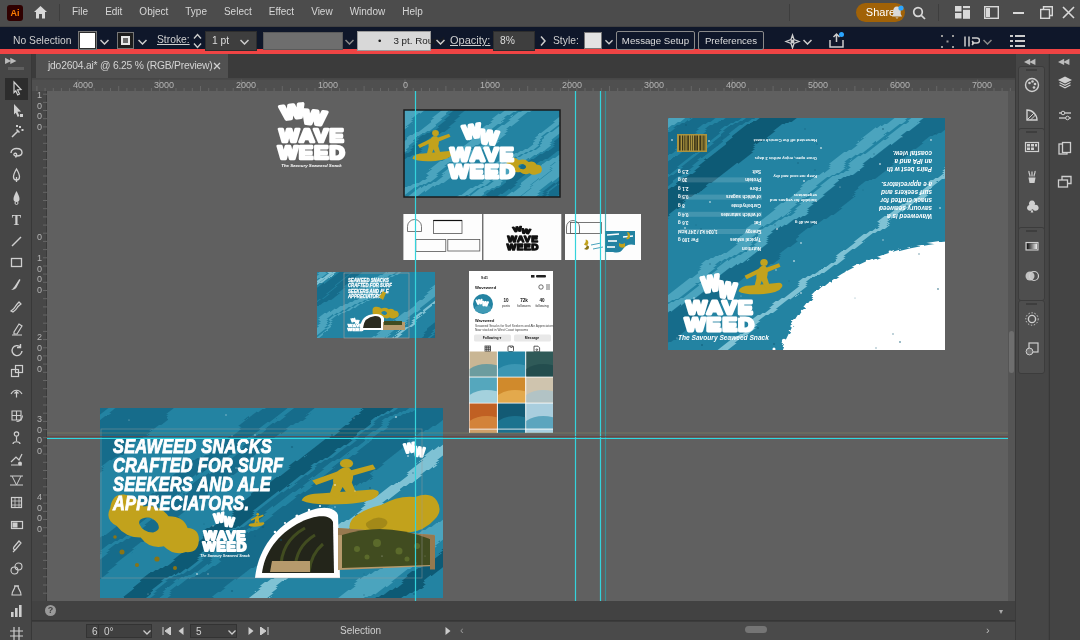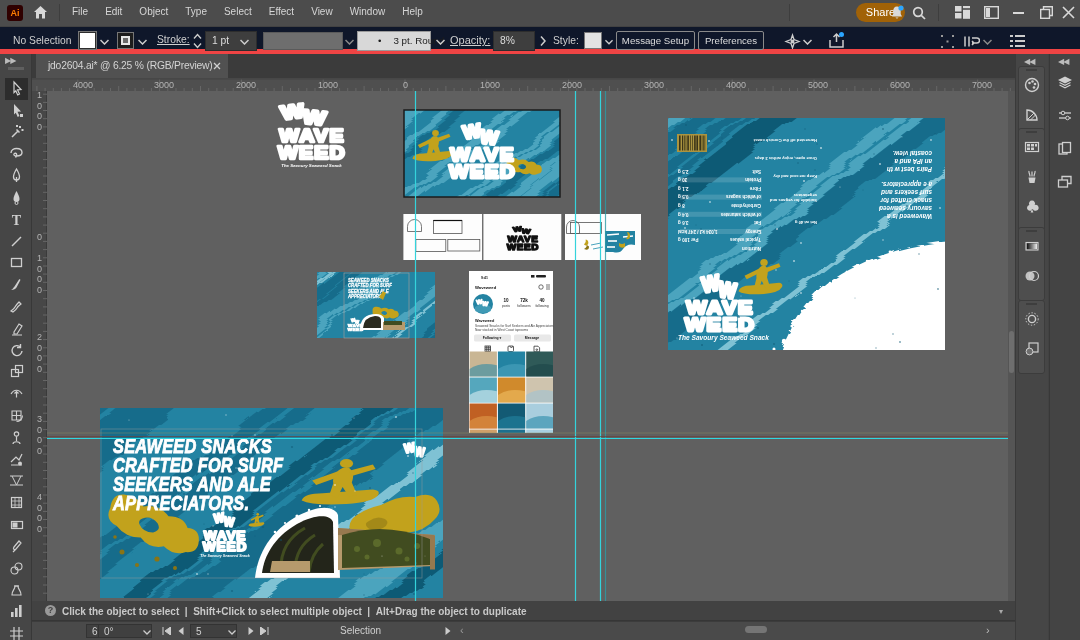--- a/index.html
+++ b/index.html
@@ -1032,21 +1032,20 @@
         <text x="7.5" y="419.6" text-anchor="middle" font-size="9" fill="#b4b4b4">0</text>
         <text x="7.5" y="430.2" text-anchor="middle" font-size="9" fill="#b4b4b4">0</text>
         <text x="7.5" y="440.8" text-anchor="middle" font-size="9" fill="#b4b4b4">0</text>
       </svg></div>
   <div id="vscroll">
       <div class="abs" style="left:1px;top:240px;width:5px;height:42px;background:#6e6e6e;border-radius:3px;"></div>
     </div>
 
   <div id="hintbar">
       <div class="abs" style="left:13px;top:4px;width:11px;height:11px;border-radius:50%;background:#9a9a9a;color:#434343;font-size:9px;font-weight:bold;text-align:center;line-height:11px;">?</div>
-      <div class="abs" style="left:30px;top:5px;color:#c9c9c9;font-size:10px;font-weight:bold;">Click the object to select&nbsp;&nbsp;|&nbsp;&nbsp;Shift+Click to select multiple object&nbsp;&nbsp;|&nbsp;&nbsp;Alt+Drag the object to duplicate</div>
       <div class="abs" style="left:967px;top:6px;color:#aaa;font-size:8px;">▾</div>
     </div>
   <div id="statusbar">
       <div class="abs" style="left:6px;top:2px;width:54px;height:14px;background:#404040;border:1px solid #333;color:#d0d0d0;font-size:10px;line-height:13px;padding-left:5px;margin-left:48px;">6.25%<svg class="abs" style="left:44px;top:5px;" width="8" height="5" viewBox="0 0 8 5">
           <path d="M0.5 0.5 L4 4 L7.5 0.5" stroke="#ccc" stroke-width="1.3" fill="none"></path>
         </svg></div>
       <div class="abs" style="left:66px;top:2px;width:54px;height:14px;background:#404040;border:1px solid #333;color:#d0d0d0;font-size:10px;line-height:13px;padding-left:5px;">0°<svg class="abs" style="left:44px;top:5px;" width="8" height="5" viewBox="0 0 8 5">
           <path d="M0.5 0.5 L4 4 L7.5 0.5" stroke="#ccc" stroke-width="1.3" fill="none"></path>
         </svg></div>
       <svg class="abs" style="left:130px;top:5px;" width="9" height="8" viewBox="0 0 9 8">

